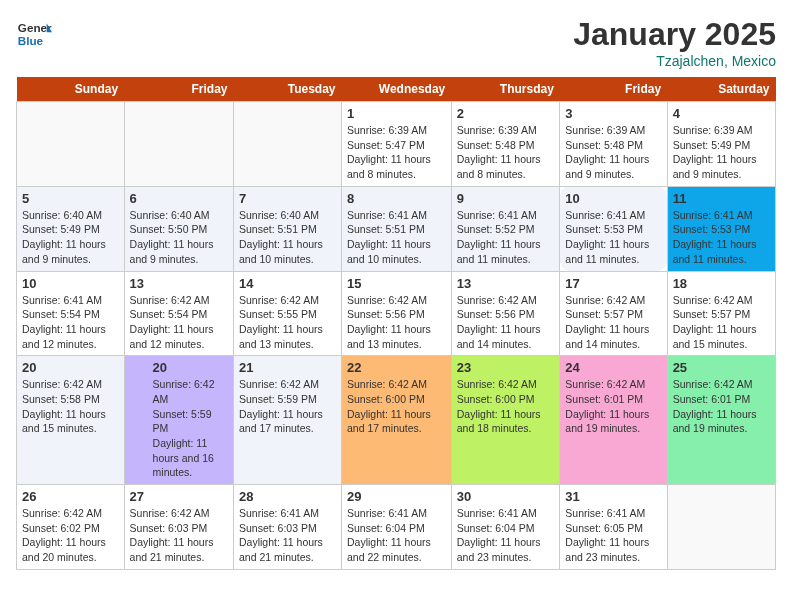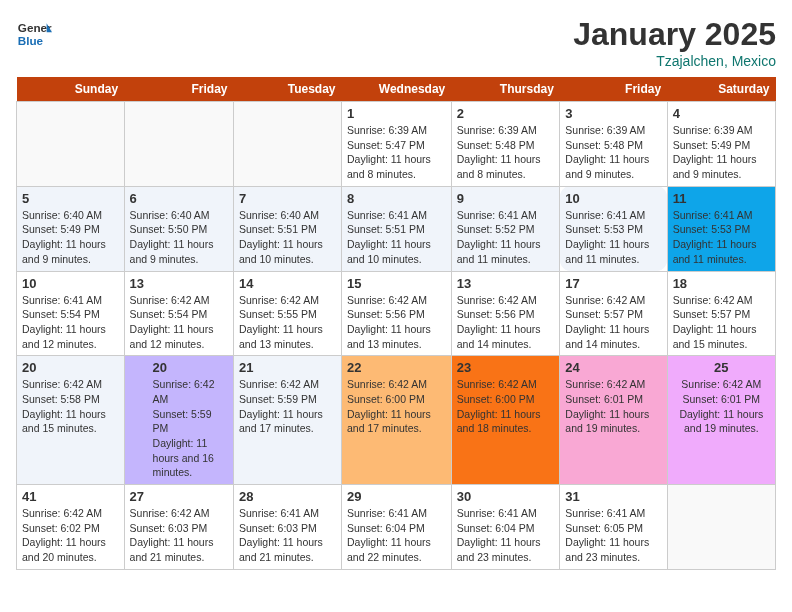--- a/index.html
+++ b/index.html
@@ -204,36 +204,36 @@
           <div class="day-info">Sunrise: 6:42 AM<br>Sunset: 5:59 PM<br>Daylight: 11 hours and 16 minutes.</div>
         </td>
         <td style="background-color: rgb(240, 244, 250);">
           <div class="day-num">21</div>
           <div class="day-info">Sunrise: 6:42 AM<br>Sunset: 5:59 PM<br>Daylight: 11 hours and 17 minutes.</div>
         </td>
         <td style="background-color: #fdba74;">
           <div class="day-num">22</div>
           <div class="day-info">Sunrise: 6:42 AM<br>Sunset: 6:00 PM<br>Daylight: 11 hours and 17 minutes.</div>
         </td>
-        <td style="background-color: #f97316; margin-top: 20px;">
+        <td style="background-color: #bef264; margin-top: 20px;">
           <div class="day-num">23</div>
           <div class="day-info">Sunrise: 6:42 AM<br>Sunset: 6:00 PM<br>Daylight: 11 hours and 18 minutes.</div>
         </td>
         <td style="background-color: #f9a8d4;">
           <div class="day-num">24</div>
           <div class="day-info">Sunrise: 6:42 AM<br>Sunset: 6:01 PM<br>Daylight: 11 hours and 19 minutes.</div>
         </td>
-        <td style="background-color: #f0abfc; text-align: center;">
+        <td style="background-color: #86efac;">
           <div class="day-num">25</div>
           <div class="day-info">Sunrise: 6:42 AM<br>Sunset: 6:01 PM<br>Daylight: 11 hours and 19 minutes.</div>
         </td>
       </tr>
       <tr class="week-row">
         <td>
-          <div class="day-num">41</div>
+          <div class="day-num">26</div>
           <div class="day-info">Sunrise: 6:42 AM<br>Sunset: 6:02 PM<br>Daylight: 11 hours and 20 minutes.</div>
         </td>
         <td>
           <div class="day-num">27</div>
           <div class="day-info">Sunrise: 6:42 AM<br>Sunset: 6:03 PM<br>Daylight: 11 hours and 21 minutes.</div>
         </td>
         <td>
           <div class="day-num">28</div>
           <div class="day-info">Sunrise: 6:41 AM<br>Sunset: 6:03 PM<br>Daylight: 11 hours and 21 minutes.</div>
         </td>

